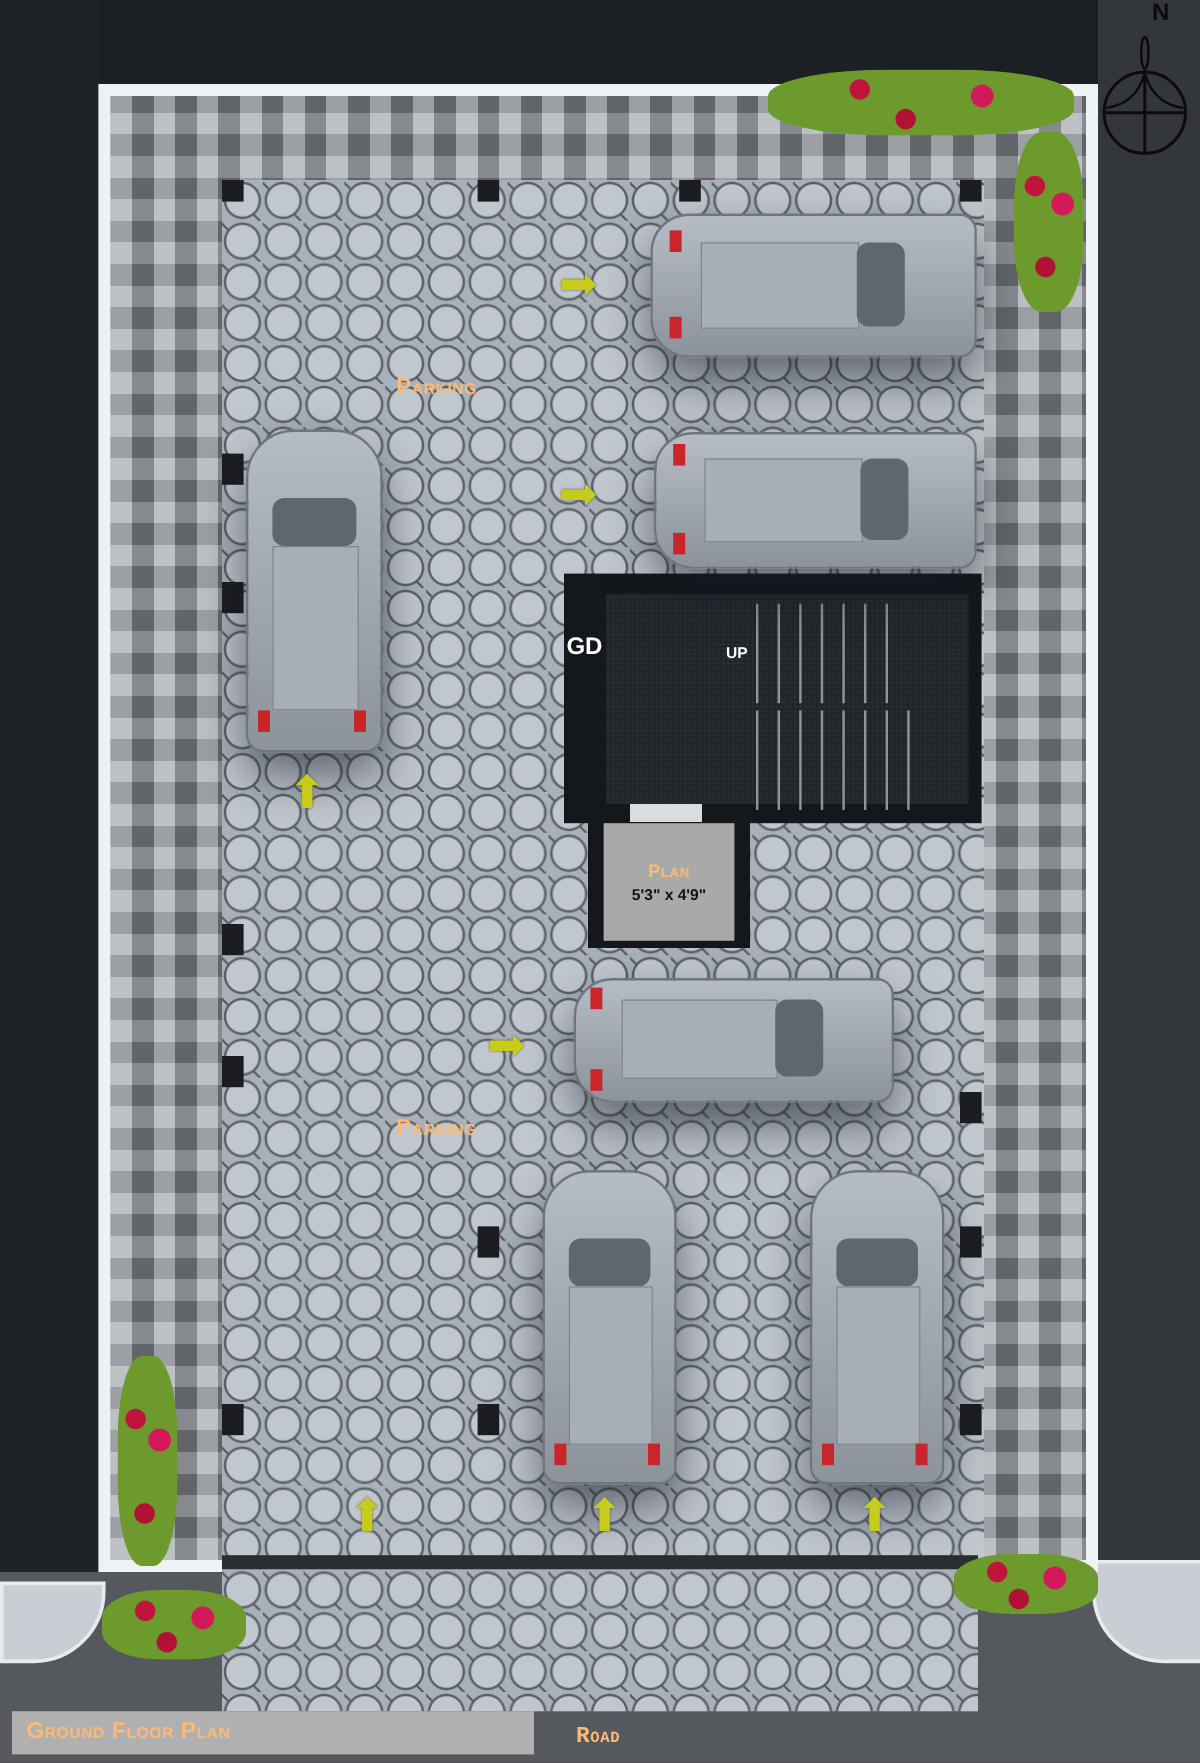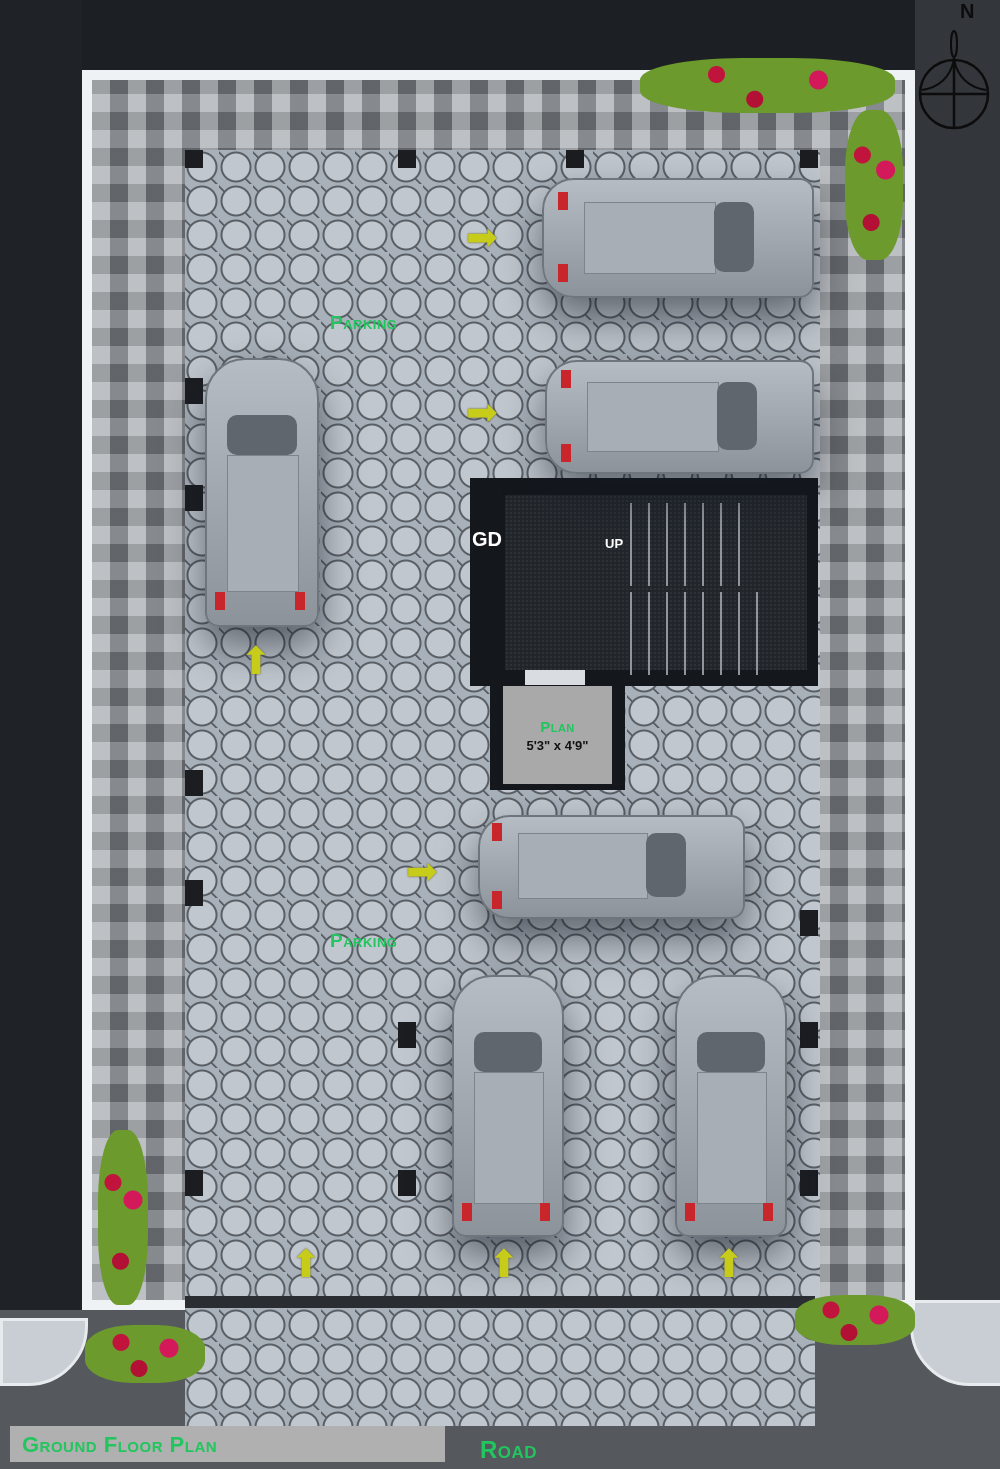--- a/index.html
+++ b/index.html
@@ -24,21 +24,21 @@
     background-size:34px 34px;}
   .inner-floor{left:185px;top:150px;width:635px;height:1155px;}
   .front-apron{left:185px;top:1308px;width:630px;height:118px;}
   .pillar{background:#1b1d21;width:18px;height:18px;}
   .car{background:linear-gradient(#b6bcc3,#8c939b);border-radius:32px 14px 14px 32px;box-shadow:0 20px 40px rgba(20,25,35,0.55);border:2px solid #6e757d;}
   .car.v{border-radius:40px 40px 14px 14px;}
   .car .roof{position:absolute;background:#a7aeb6;border:1px solid #7d848c;}
   .car .glass{position:absolute;background:#5f666e;}
   .tail{position:absolute;background:#c8262b;width:10px;height:18px;}
   .arrow{color:#c7cc1b;font-size:38px;line-height:1;text-shadow:0 0 2px #555;}
-  .label{font-weight:bold;font-variant:small-caps;color:#22c55e;font-size:19px;letter-spacing:0.5px;}
+  .label{font-weight:bold;font-variant:small-caps;color:#fdba74;font-size:19px;letter-spacing:0.5px;}
   .stair-box{left:470px;top:478px;width:348px;height:208px;background:#14171c;}
   .stair-inner{left:505px;top:495px;width:302px;height:175px;background:#22262b;
     background-image:radial-gradient(#2d3238 1px, transparent 1px);background-size:4px 4px;}
   .tread{position:absolute;width:2px;background:#8e959c;}
   .lift-wall{left:490px;top:682px;width:135px;height:108px;background:#14171c;}
   .lift{left:503px;top:686px;width:109px;height:98px;background:#a9a9a9;}
   .lift-door{left:525px;top:670px;width:60px;height:15px;background:#d9dde2;}
   .txt-white{color:#fff;font-weight:bold;}
   .plant{border-radius:40%;background:
     radial-gradient(circle at 30% 30%, #c0143c 0 8px, transparent 9px),
@@ -167,14 +167,14 @@
     <circle cx="36" cy="66" r="34" fill="none" stroke="#0c0c0c" stroke-width="2.5"></circle>
     <line x1="2" y1="66" x2="70" y2="66" stroke="#0c0c0c" stroke-width="2.5"></line>
     <line x1="36" y1="30" x2="36" y2="100" stroke="#0c0c0c" stroke-width="2.5"></line>
     <ellipse cx="36" cy="16" rx="3" ry="13" fill="none" stroke="#0c0c0c" stroke-width="2"></ellipse>
     <path d="M36 32 Q30 58 4 62 M36 32 Q42 58 68 62" fill="none" stroke="#0c0c0c" stroke-width="2"></path>
   </svg>
 </div>
 <div class="abs" style="left:960px;top:0px;font-size:20px;font-weight:bold;color:#0c0c0c;">N</div>
 
 <div class="abs title-box"></div>
-<div class="abs label" style="left:22px;top:1432px;font-size:22px;">Ground Floor Plan</div>
-<div class="abs label" style="left:480px;top:1436px;font-size:24px;">Road</div>
+<div class="abs label" style="left:22px;top:1432px;font-size:19px;">Ground Floor Plan</div>
+<div class="abs label" style="left:480px;top:1436px;font-size:19px;font-family:Liberation Mono, monospace;">Road</div>
 
 </body></html>

